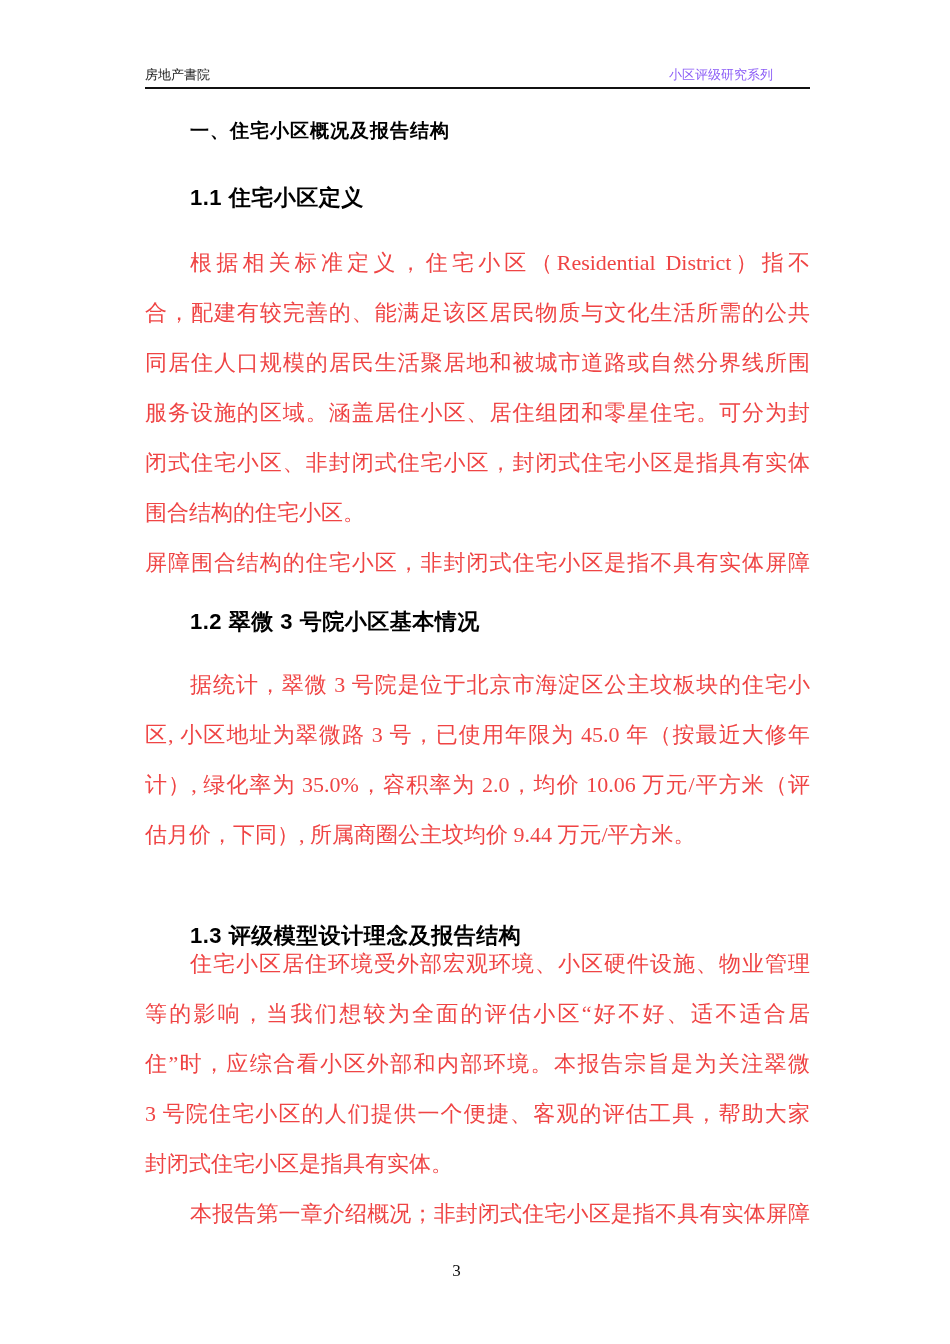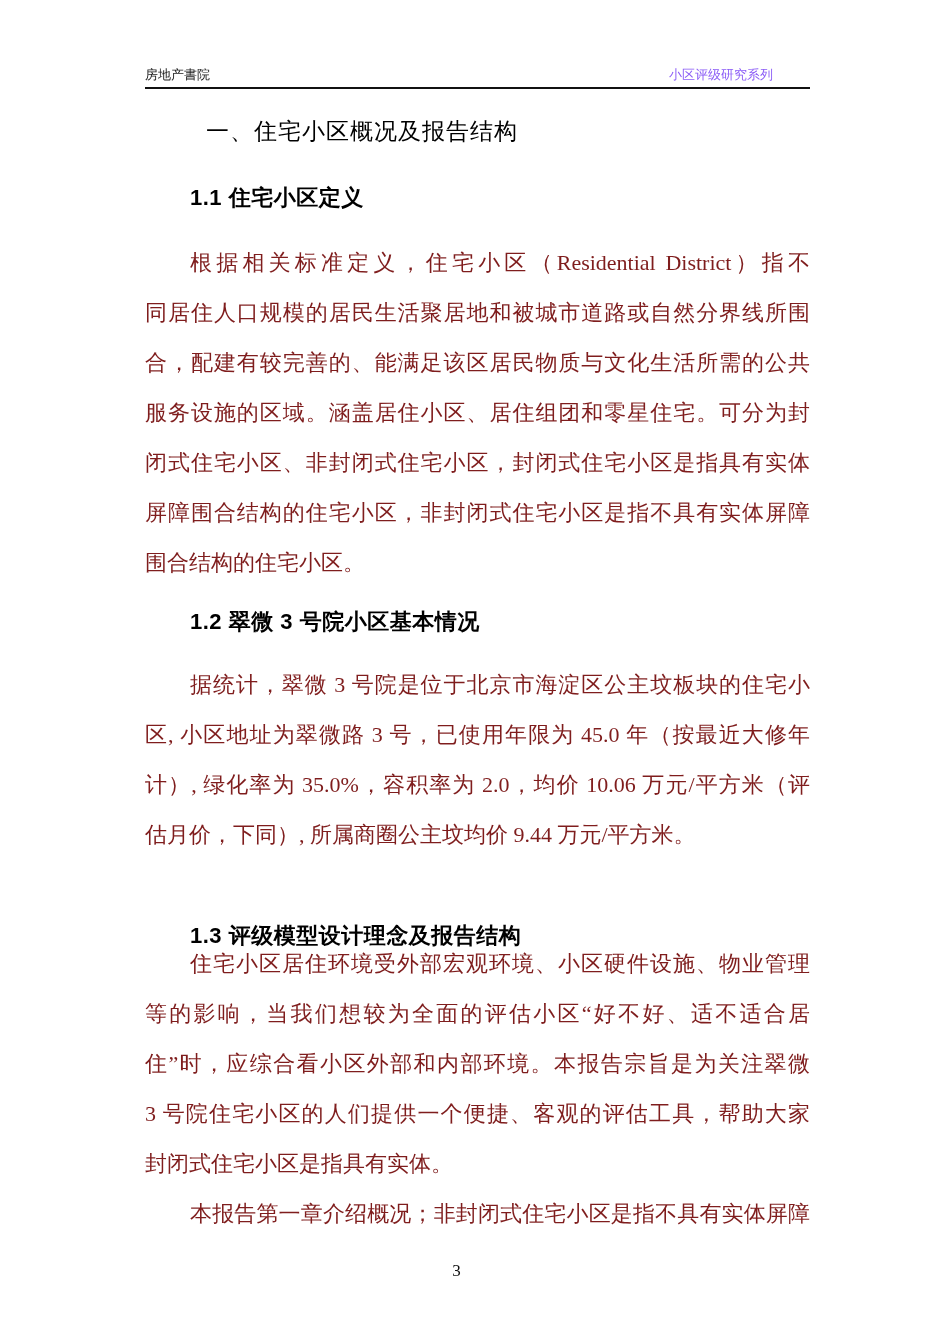--- a/index.html
+++ b/index.html
@@ -25,43 +25,43 @@
     font-size:13px; line-height:18px; color:#8b5cf6;
   }
   .hdr-rule{
     position:absolute; left:145px; top:87px;
     width:665px; height:2px; background:#111111;
   }
   
   .doc-title{
     position:absolute; left:190px; top:113px;
     font-family:"Liberation Sans","DejaVu Sans",sans-serif;
-    font-weight:400; font-size:23px; line-height:36px;
-    letter-spacing:1px; color:#000;margin-left:16px;
+    font-weight:700; font-size:19px; line-height:36px;
+    letter-spacing:1px; color:#000;
   }
   .sec-heading{
     position:absolute; left:190px;
     font-family:"Liberation Sans","DejaVu Sans",sans-serif;
     font-weight:700; font-size:22px; line-height:30px;
     letter-spacing:0.5px; color:#000;
   }
   .h-1{top:183px;}
   .h-2{top:607px;}
   .h-3{top:921px;}
   
   .para{
     position:absolute; left:145px; width:665px;
   }
   .p-1{top:238px;}
   .p-2{top:660px;}
   .p-3{top:939px;}
   .p-4{top:1189px;}
   .ln{
     height:50px; line-height:50px;
-    font-size:22px; color:#7f1d1d;
+    font-size:22px; color:#ef4444;
     white-space:nowrap;
     text-align:left;
   }
   .jf{ 
     white-space:normal;
     text-align:justify;
     text-align-last:justify;
     text-justify:inter-character;
   }
   .ind{ text-indent:45px; } 
@@ -79,26 +79,26 @@
   <div class="hdr-left">房地产書院</div>
   <div class="hdr-right">小区评级研究系列</div>
   <div class="hdr-rule"></div>
 
   <div class="doc-title">一、住宅小区概况及报告结构</div>
 
   <div class="sec-heading h-1">1.1 住宅小区定义</div>
 
   <div class="para p-1">
     <div class="ln jf ind">根据相关标准定义，住宅小区（Residential District）指不</div>
+    <div class="ln jf">合，配建有较完善的、能满足该区居民物质与文化生活所需的公共</div>
     <div class="ln jf">同居住人口规模的居民生活聚居地和被城市道路或自然分界线所围</div>
-    <div class="ln jf">合，配建有较完善的、能满足该区居民物质与文化生活所需的公共</div>
     <div class="ln jf">服务设施的区域。涵盖居住小区、居住组团和零星住宅。可分为封</div>
     <div class="ln jf">闭式住宅小区、非封闭式住宅小区，封闭式住宅小区是指具有实体</div>
+    <div class="ln">围合结构的住宅小区。</div>
     <div class="ln jf">屏障围合结构的住宅小区，非封闭式住宅小区是指不具有实体屏障</div>
-    <div class="ln">围合结构的住宅小区。</div>
   </div>
 
   <div class="sec-heading h-2">1.2 翠微 3 号院小区基本情况</div>
 
   <div class="para p-2">
     <div class="ln jf ind">据统计，翠微 3 号院是位于北京市海淀区公主坟板块的住宅小</div>
     <div class="ln jf">区, 小区地址为翠微路 3 号，已使用年限为 45.0 年（按最近大修年</div>
     <div class="ln jf">计）, 绿化率为 35.0%，容积率为 2.0，均价 10.06 万元/平方米（评</div>
     <div class="ln">估月价，下同）, 所属商圈公主坟均价 9.44 万元/平方米。</div>
   </div>

